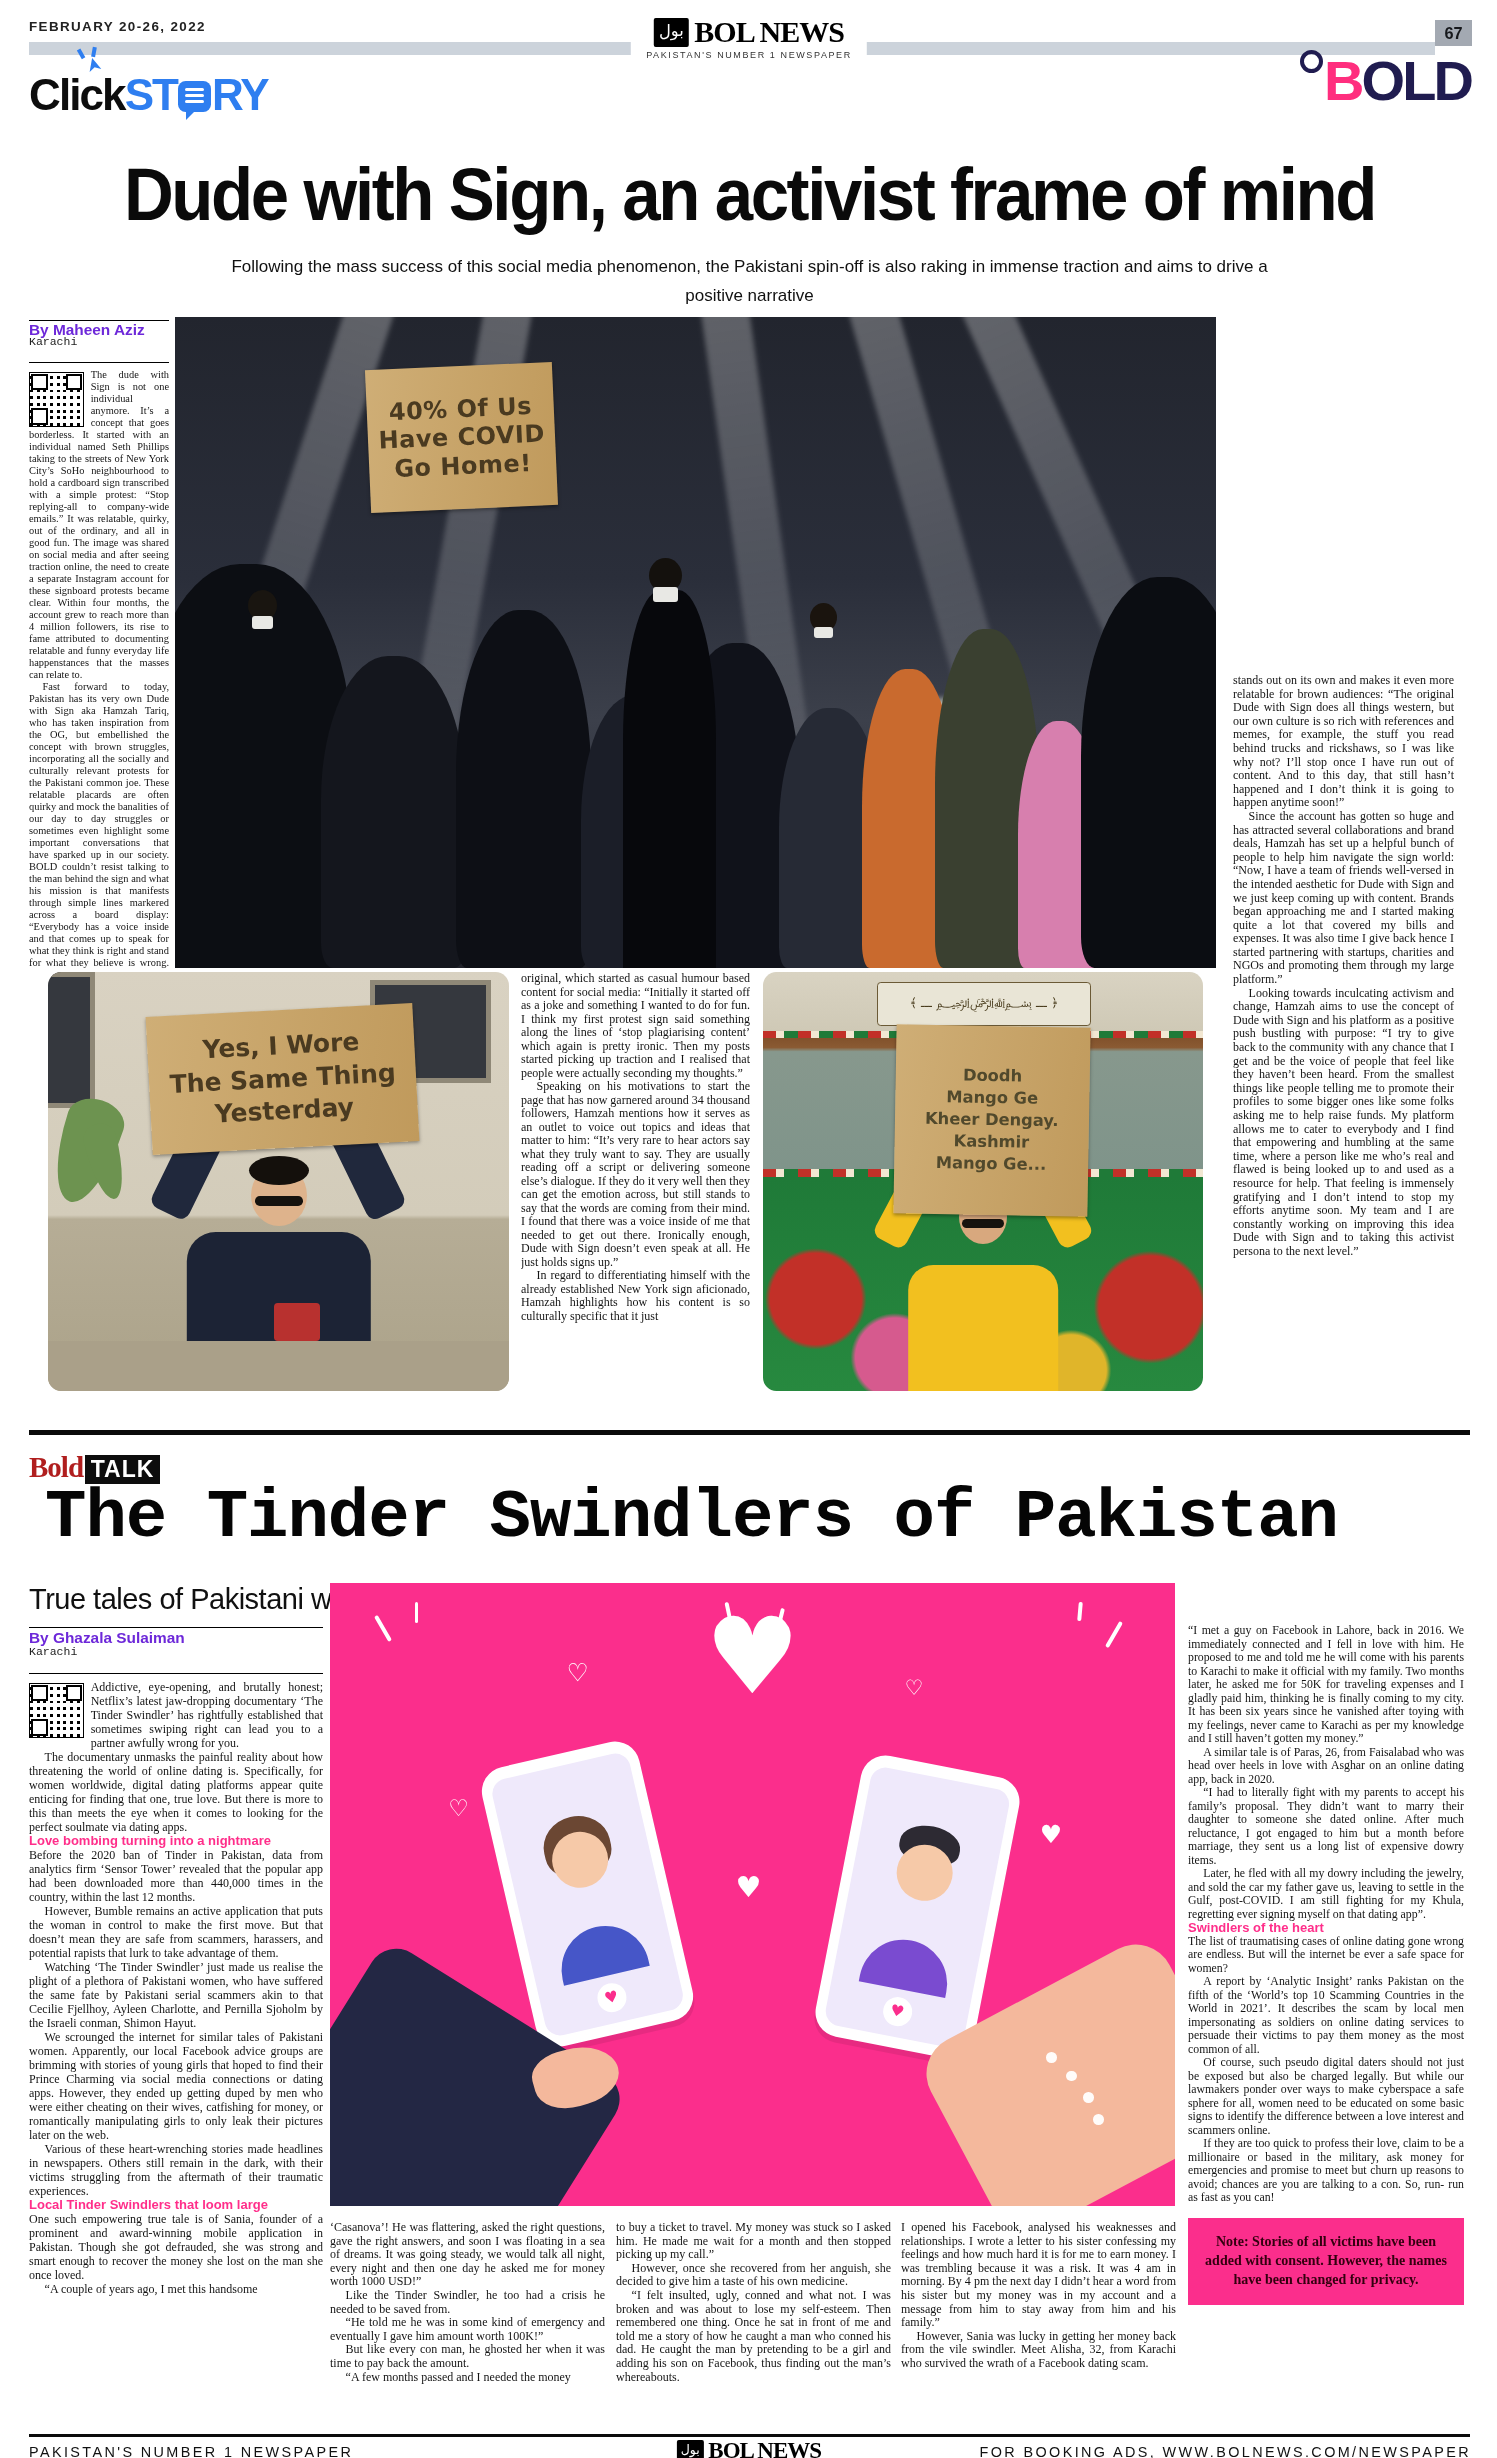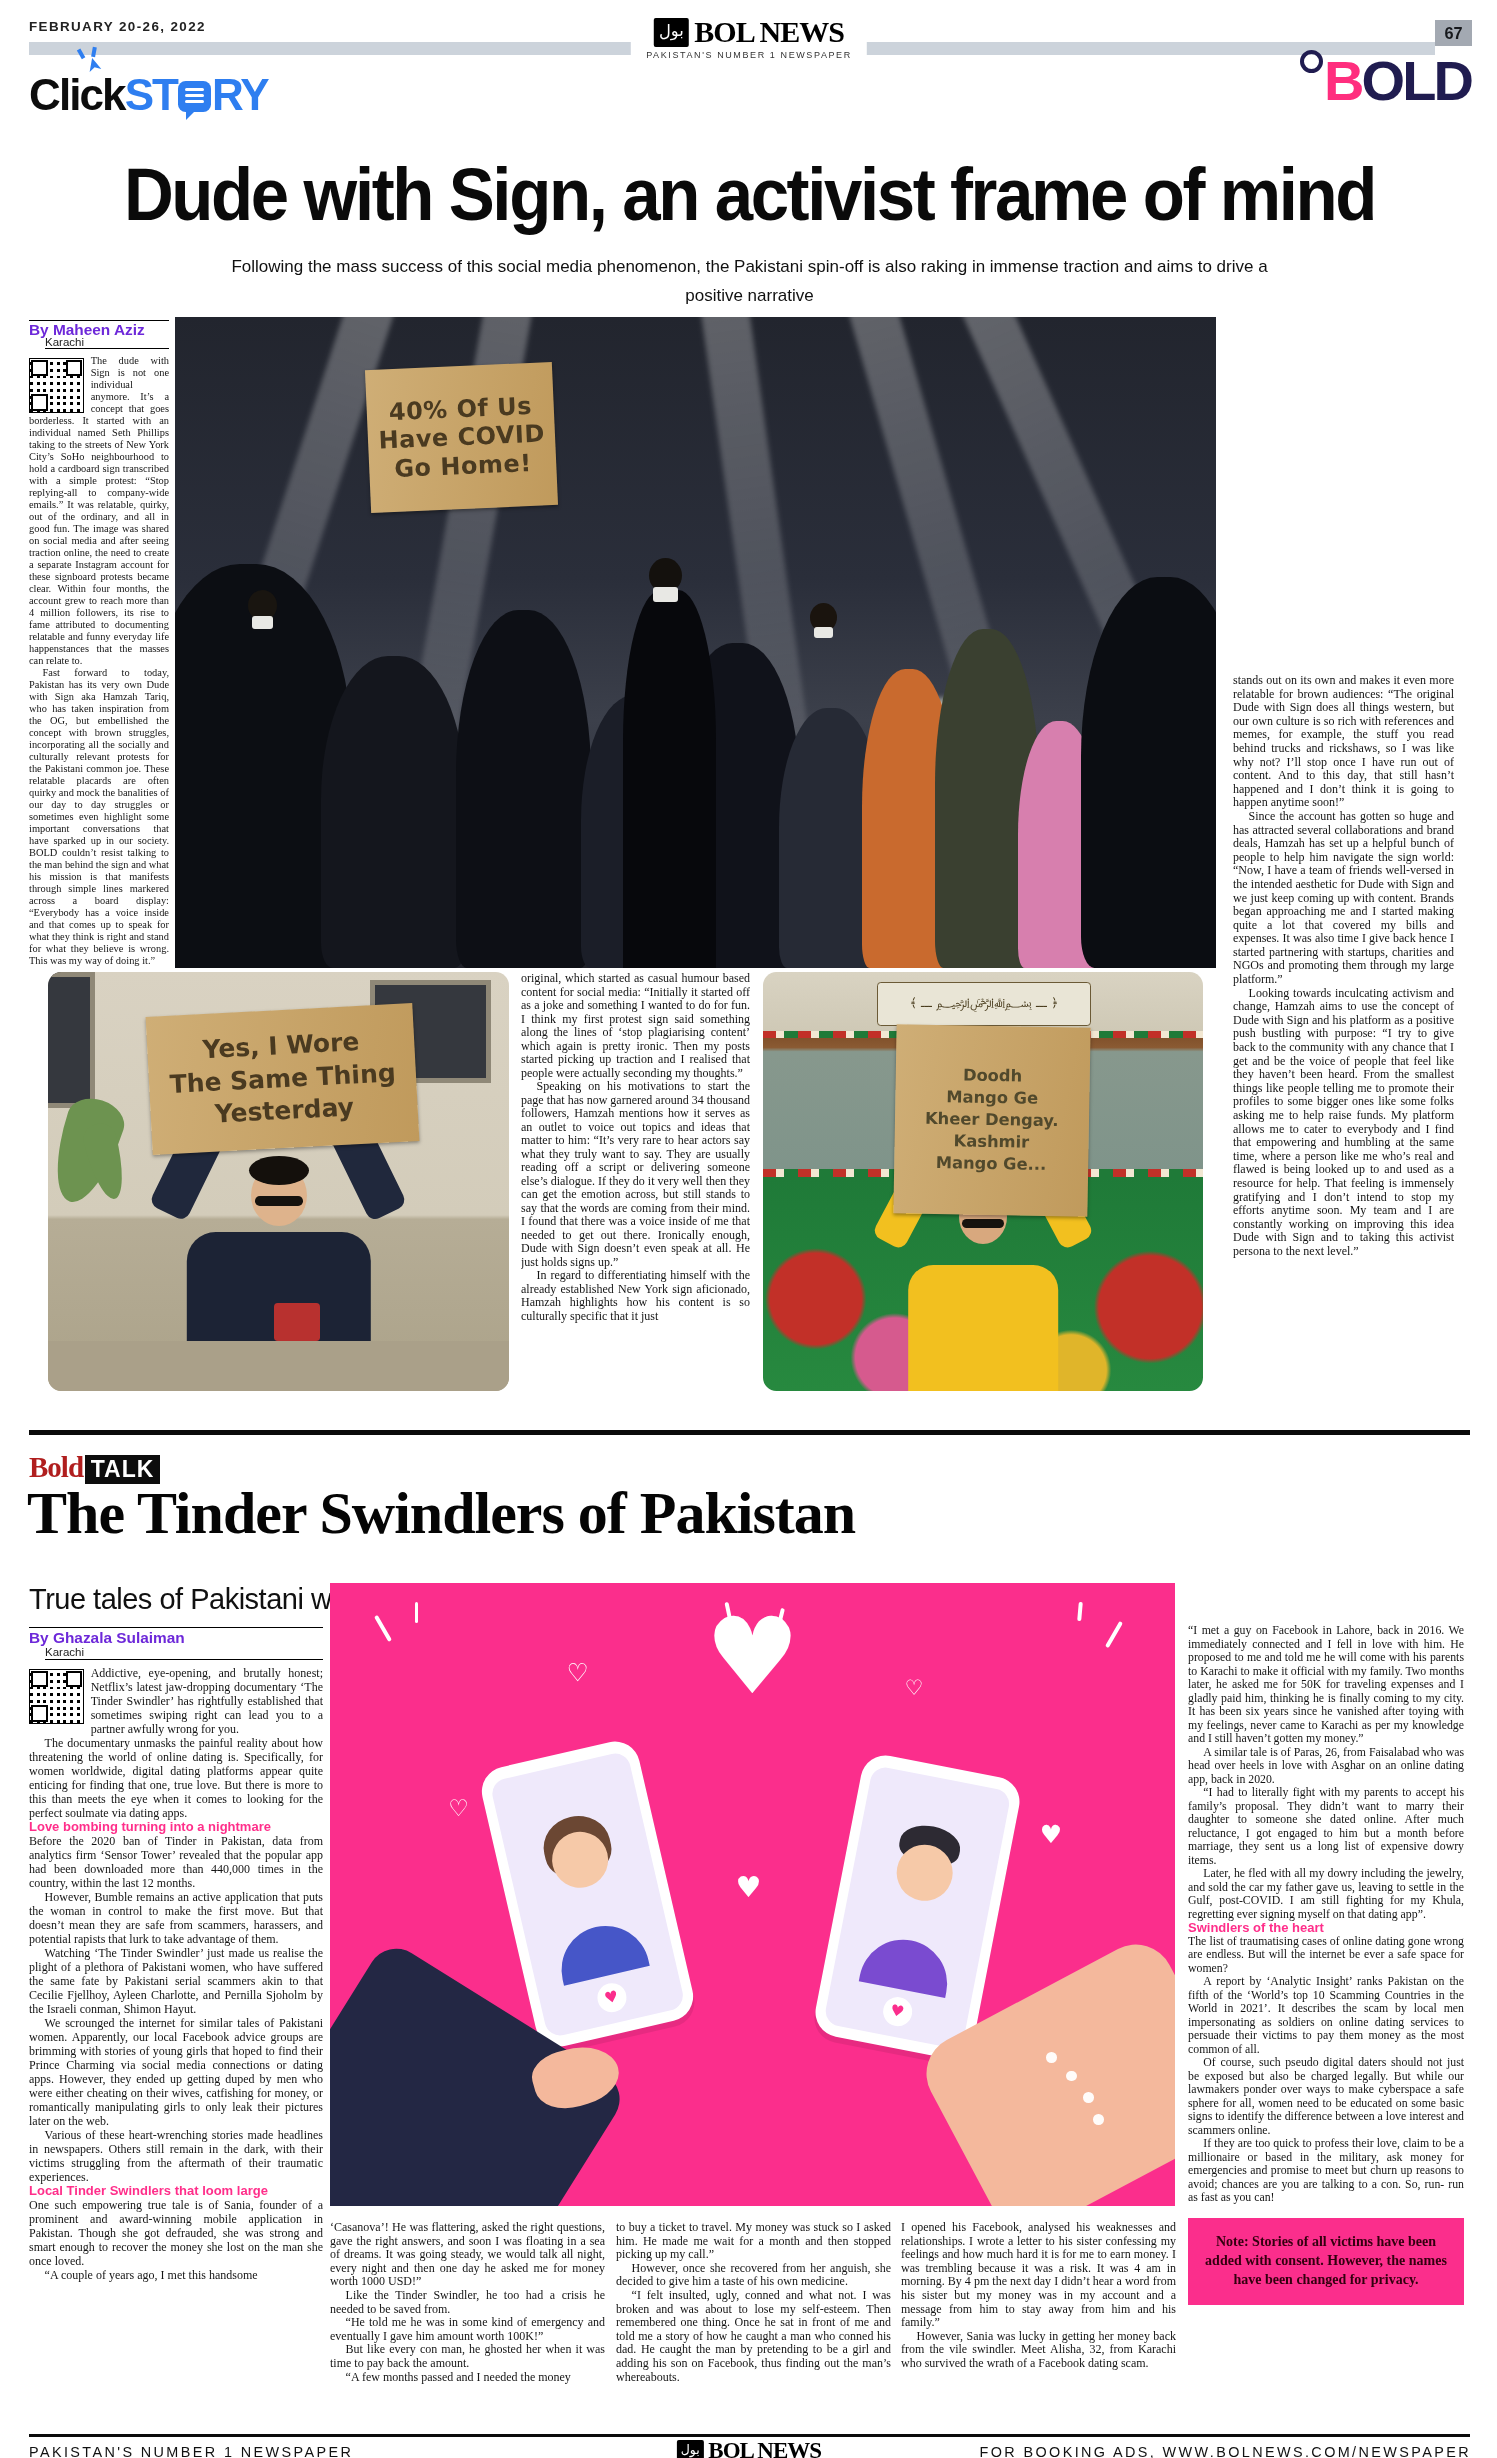--- a/index.html
+++ b/index.html
@@ -34,21 +34,21 @@
   .boldlogo .b{color:#ff2e7e;}
   .boldlogo .old{color:#201c50;}
   
   .h1-main{position:absolute;left:29px;top:152px;width:1441px;text-align:center;
            font-family:"Liberation Sans",sans-serif;font-weight:bold;font-size:69px;letter-spacing:-2.4px;
            color:#0a0a0a;white-space:nowrap;transform:scaleY(1.08);transform-origin:top;}
   .standfirst1{position:absolute;left:221px;top:252px;width:1057px;text-align:center;
            font-family:"Liberation Sans",sans-serif;font-size:17px;line-height:29px;color:#111;}
   .bylineblock{border-top:1.9px solid #000;padding-top:2.9px;margin-bottom:5.8px;}
   .byname{font-family:"Liberation Sans",sans-serif;font-weight:bold;font-size:15.4px;color:#6d28d9;}
-  .byloc{font-family:Liberation Sans, sans-serif;font-size:11.5px;color:#222;border-bottom:1px solid #000;padding-bottom:0;margin-left:16px;}
+  .byloc{font-family:Liberation Mono, monospace;font-size:11.5px;color:#222;border-bottom:1px solid #000;padding-bottom:14px;}
   .qr{float:left;width:53px;height:53px;margin:2.9px 6.7px 1.9px 0;position:relative;border:1.9px solid #000;
       background-image:repeating-linear-gradient(0deg,#000 0 2.9px,#fff 2.9px 6.7px),repeating-linear-gradient(90deg,#000 0 2.9px,#fff 2.9px 6.7px);
       background-blend-mode:lighten;}
   .qr i{position:absolute;width:12.5px;height:12.5px;background:#fff;border:2.9px solid #000;}
   .qr i:nth-child(1){left:1px;top:1px;} .qr i:nth-child(2){right:1px;top:1px;} .qr i:nth-child(3){left:1px;bottom:1px;}
   .col{position:absolute;text-align:justify;overflow:hidden;}
   .col p{margin:0;}
   .col p + p{text-indent:1.3em;}
   .c-a1-1{left:29px;top:320px;width:140px;height:649px;font-size:10.4px;line-height:12px;}
   .c-a1-2{left:521px;top:972px;width:229px;height:419px;font-size:12px;line-height:13.5px;}
@@ -95,22 +95,22 @@
       linear-gradient(180deg,#d9d3c2 0%,#cfc9b6 14%,#7f4f2a 15%,#8a5a32 18%,#87988d 19%,#7f948a 48%,#1f7a38 49%,#27893f 100%);}
   .busplaque{position:absolute;left:26%;top:2.5%;width:48%;height:10%;background:#e9e5d6;border:1.9px solid #6b5a36;border-radius:3.8px;
              display:flex;align-items:center;justify-content:center;color:#4a3d1e;font-family:"DejaVu Sans",sans-serif;font-size:12.5px;}
   .busbar{position:absolute;left:0;width:100%;height:7.7px;background:repeating-linear-gradient(90deg,#c23028 0 13.4px,#f2e7d2 13.4px 21px,#1f7a38 21px 35px);}
   .sign-doodh{left:30%;top:13%;width:44%;height:45%;font-size:16.3px;line-height:1.35;text-align:center;transform:rotate(1deg);color:#51492c;}
   
   .divider{position:absolute;left:29px;top:1430px;width:1441px;height:4.8px;background:#0a0a0a;}
   .boldtalk{position:absolute;left:29px;top:1453px;font-family:"Liberation Serif",serif;font-weight:bold;font-size:29px;line-height:29px;}
   .bt-bold{color:#b01e1e;letter-spacing:-1px;}
   .bt-talk{background:#0d0d0d;color:#fff;font-family:"Liberation Sans",sans-serif;font-size:23px;padding:1px 5.8px 1.9px;margin-left:1.9px;letter-spacing:1px;}
-  .h2-main{position:absolute;left:27px;top:1479px;width:1441px;font-family:Liberation Serif, serif;font-weight:bold;
-           font-size:60px;letter-spacing:-1px;color:#050505;white-space:nowrap;}
+  .h2-main{position:absolute;left:45px;top:1479px;width:1441px;font-family:Liberation Mono, monospace;font-weight:bold;
+           font-size:69px;letter-spacing:-1px;color:#050505;white-space:nowrap;}
   .standfirst2{position:absolute;left:29px;top:1583px;font-family:"Liberation Sans",sans-serif;font-size:29px;letter-spacing:-0.5px;color:#101010;}
   .pinkhead{font-family:"Liberation Sans",sans-serif;font-weight:bold;font-size:13px;color:#ff2e8a;
             margin:8.6px 0 3.8px;text-align:left;text-indent:0;}
   .c-a2-1{left:29px;top:1627px;width:294px;height:770px;font-size:12px;line-height:14px;}
   .c-a2-2{left:330px;top:2221px;width:275px;height:183px;font-size:12px;line-height:13.6px;}
   .c-a2-3{left:616px;top:2221px;width:275px;height:183px;font-size:12px;line-height:13.6px;}
   .c-a2-4{left:901px;top:2221px;width:275px;height:183px;font-size:12px;line-height:13.6px;}
   .c-a2-5{left:1188px;top:1624px;width:276px;height:774px;font-size:11.8px;line-height:13.5px;}
   .notebox{background:#fb2e8c;color:#33000f;font-family:"Liberation Serif",serif;font-weight:bold;font-size:14px;
            line-height:1.35;text-align:center;padding:15.4px 9.6px;margin-top:13.4px;text-indent:0;}

